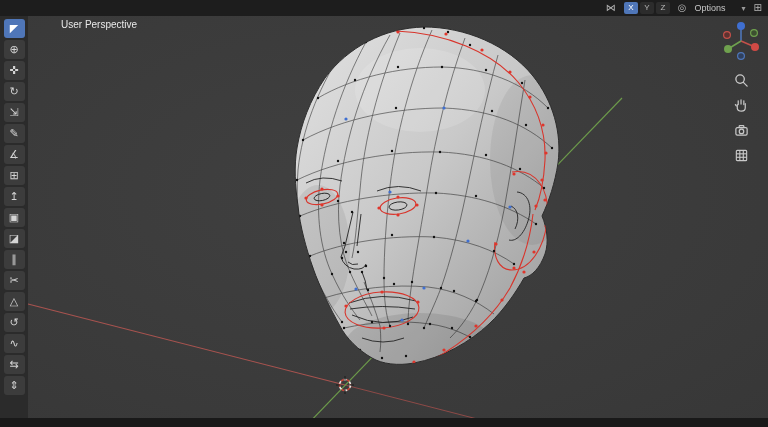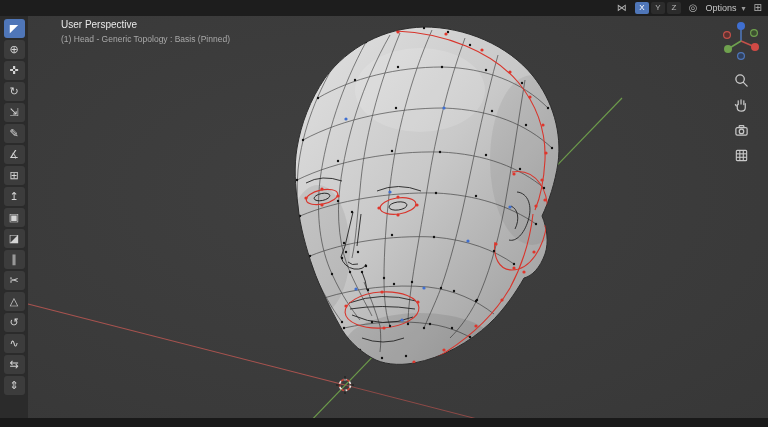--- a/index.html
+++ b/index.html
@@ -7,21 +7,21 @@
        background:radial-gradient(ellipse at 45% 45%, #404040 0%, #3a3a3a 70%, #373737 100%);
        font-family:"Liberation Sans","DejaVu Sans",sans-serif;-webkit-font-smoothing:antialiased;}
   
   .topbar{position:absolute;top:0;left:0;right:0;height:16px;background:#1d1d1d;
           display:flex;align-items:center;justify-content:flex-end;gap:8px;padding:0 6px;z-index:6;}
   .tb-icon{color:#b5b5b5;font-size:10px;line-height:16px;}
   .axis-group{display:flex;gap:2px;}
   .axis-btn{width:14px;height:12px;font-size:8px;line-height:12px;text-align:center;
             background:#2c2c2c;color:#b9b9b9;border:none;border-radius:2px;padding:0;cursor:pointer;}
   .axis-btn.active{background:#4f76b8;color:#fff;}
-  .options{display:flex;align-items:center;gap:5px;color:#c7c7c7;font-size:9px;cursor:pointer;}
+  .options{display:flex;align-items:center;gap:16px;color:#c7c7c7;font-size:9px;cursor:pointer;}
   .options .caret{font-size:8px;color:#9a9a9a;}
   
   .toolbar{position:absolute;top:16px;left:0;bottom:9px;width:28px;background:#2b2b2b;
            display:flex;flex-direction:column;align-items:center;padding-top:3px;gap:2px;z-index:5;}
   .tool-btn{width:21px;height:19px;background:#3c3c3c;border:none;border-radius:3px;
             color:#d4d4d4;font-size:11px;line-height:19px;text-align:center;padding:0;cursor:pointer;flex:0 0 auto;}
   .tool-btn .glyph{pointer-events:none;}
   .tool-btn.active{background:#4f76b8;color:#fff;}
   
   .overlay-text{position:absolute;left:36px;top:19px;z-index:4;pointer-events:none;margin-left:25px;}
@@ -311,21 +311,20 @@
       <button class="tool-btn">
         <span class="glyph">⇆</span>
       </button>
       <button class="tool-btn">
         <span class="glyph">⇕</span>
       </button>
     </div>
 
   <div class="overlay-text">
     <div class="persp">User Perspective</div>
-    <div class="objinfo">(1) Head - Generic Topology : Basis (Pinned)</div>
   </div>
 
   <div class="navcol">
     <svg width="46" height="46" viewBox="0 0 46 46">
       <line x1="23" y1="23" x2="23" y2="8" stroke="#4f76b8" stroke-width="1.6"></line>
       <line x1="23" y1="23" x2="37" y2="29" stroke="#c4504a" stroke-width="1.6"></line>
       <line x1="23" y1="23" x2="10" y2="31" stroke="#6fa14e" stroke-width="1.6"></line>
       <circle cx="23" cy="8" r="4" fill="#3f6fd1"></circle>
       <circle cx="37" cy="29" r="4" fill="#d04a45"></circle>
       <circle cx="10" cy="31" r="4" fill="#6fa14e"></circle>

